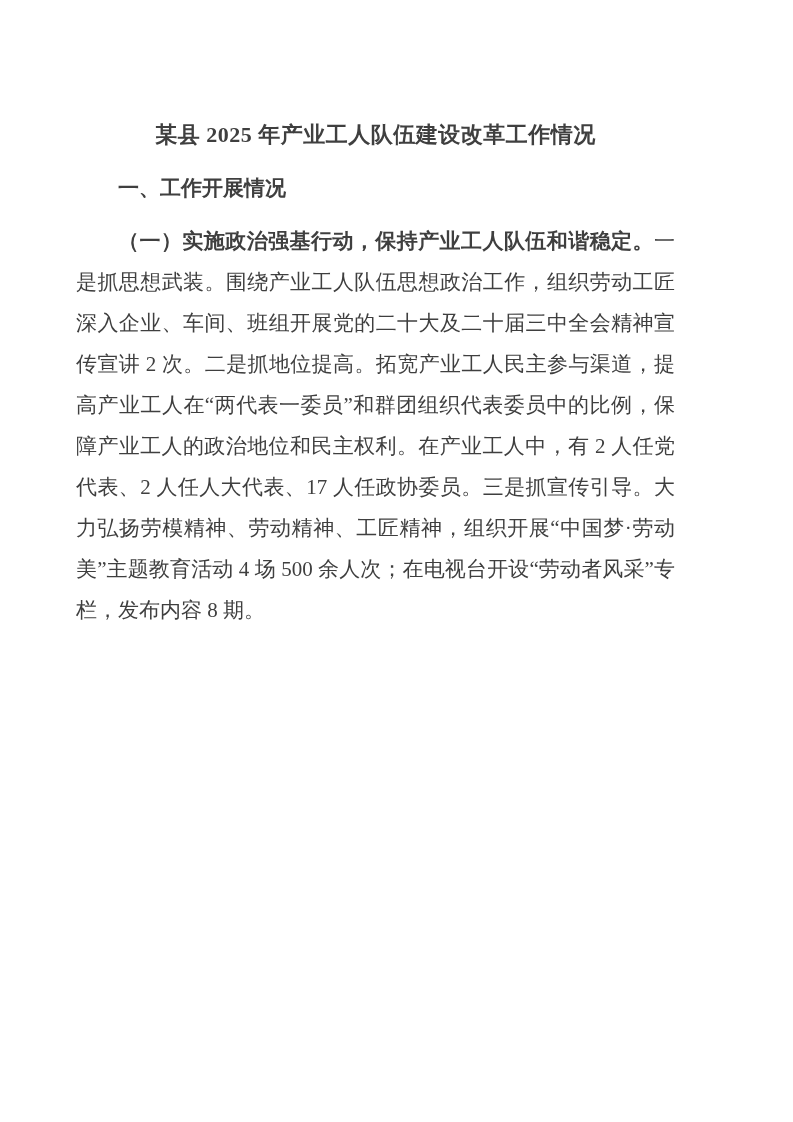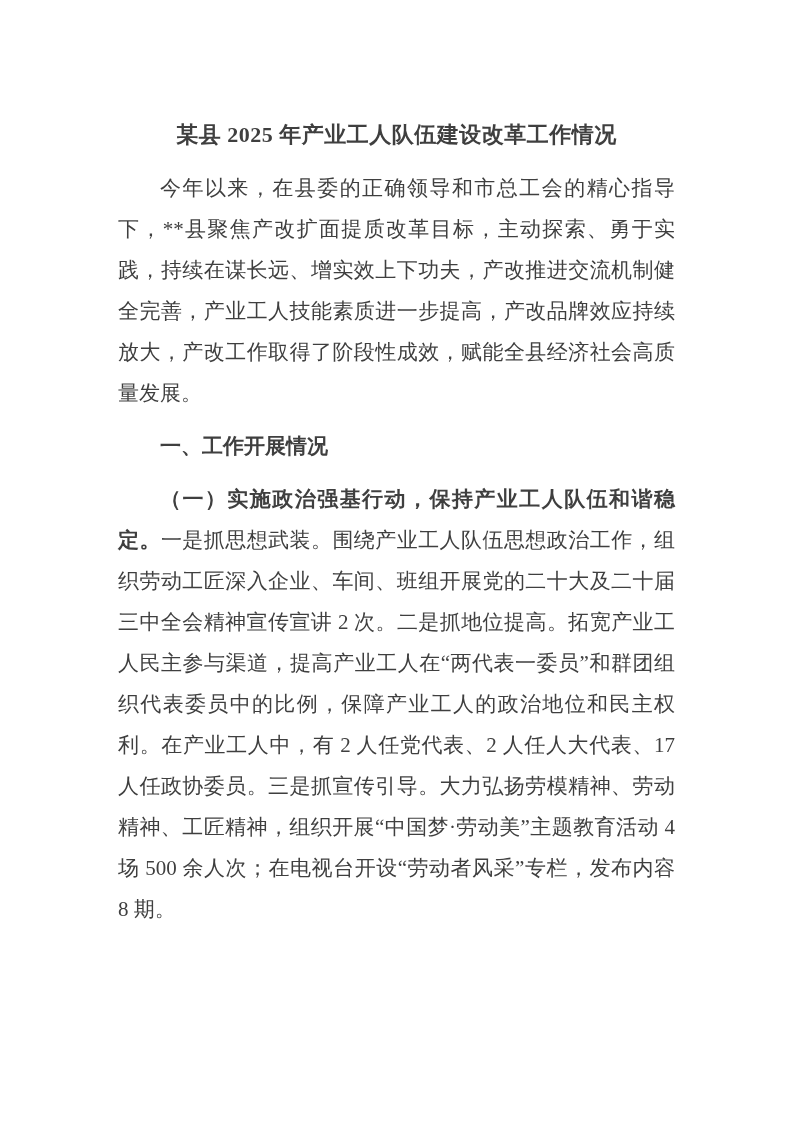--- a/index.html
+++ b/index.html
@@ -8,21 +8,21 @@
     padding: 0;
     background: #ffffff;
   }
   .page {
     position: relative;
     width: 793px;
     height: 1122px;
     margin: 0 auto;
     background: #ffffff;
     box-sizing: border-box;
-    padding: 112px 118px 0 118px;
+    padding: 112px 118px 0 76px;
     overflow: hidden;
     font-family: "Liberation Serif", "DejaVu Serif", serif;
     color: #3f3f3f;
     border-radius: 23px;
   }
   .doc-title {
     font-size: 22px;
     font-weight: bold;
     text-align: center;
     line-height: 46px;
@@ -50,20 +50,19 @@
     font-weight: bold;
   }
 </style>
 </head>
 <body>
 
 <div class="page">
 
   <div class="doc-title">某县 2025 年产业工人队伍建设改革工作情况</div>
 
-  <p class="body-text">今年以来，在县委的正确领导和市总工会的精心指导下，**县聚焦产改扩面提质改革目标，主动探索、勇于实践，持续在谋长远、增实效上下功夫，产改推进交流机制健全完善，产业工人技能素质进一步提高，产改品牌效应持续放大，产改工作取得了阶段性成效，赋能全县经济社会高质量发展。</p>
 
   <h2 class="section-heading">一、工作开展情况</h2>
 
   <p class="body-text"><span class="lead-bold">（一）实施政治强基行动，保持产业工人队伍和谐稳定。</span><span>一是抓思想武装。围绕产业工人队伍思想政治工作，组织劳动工匠深入企业、车间、班组开展党的二十大及二十届三中全会精神宣传宣讲 2 次。二是抓地位提高。拓宽产业工人民主参与渠道，提高产业工人在“两代表一委员”和群团组织代表委员中的比例，保障产业工人的政治地位和民主权利。在产业工人中，有 2 人任党代表、2 人任人大代表、17 人任政协委员。三是抓宣传引导。大力弘扬劳模精神、劳动精神、工匠精神，组织开展“中国梦·劳动美”主题教育活动 4 场 500 余人次；在电视台开设“劳动者风采”专栏，发布内容 8 期。</span></p>
 
 
 </div>
 
 </body></html>

